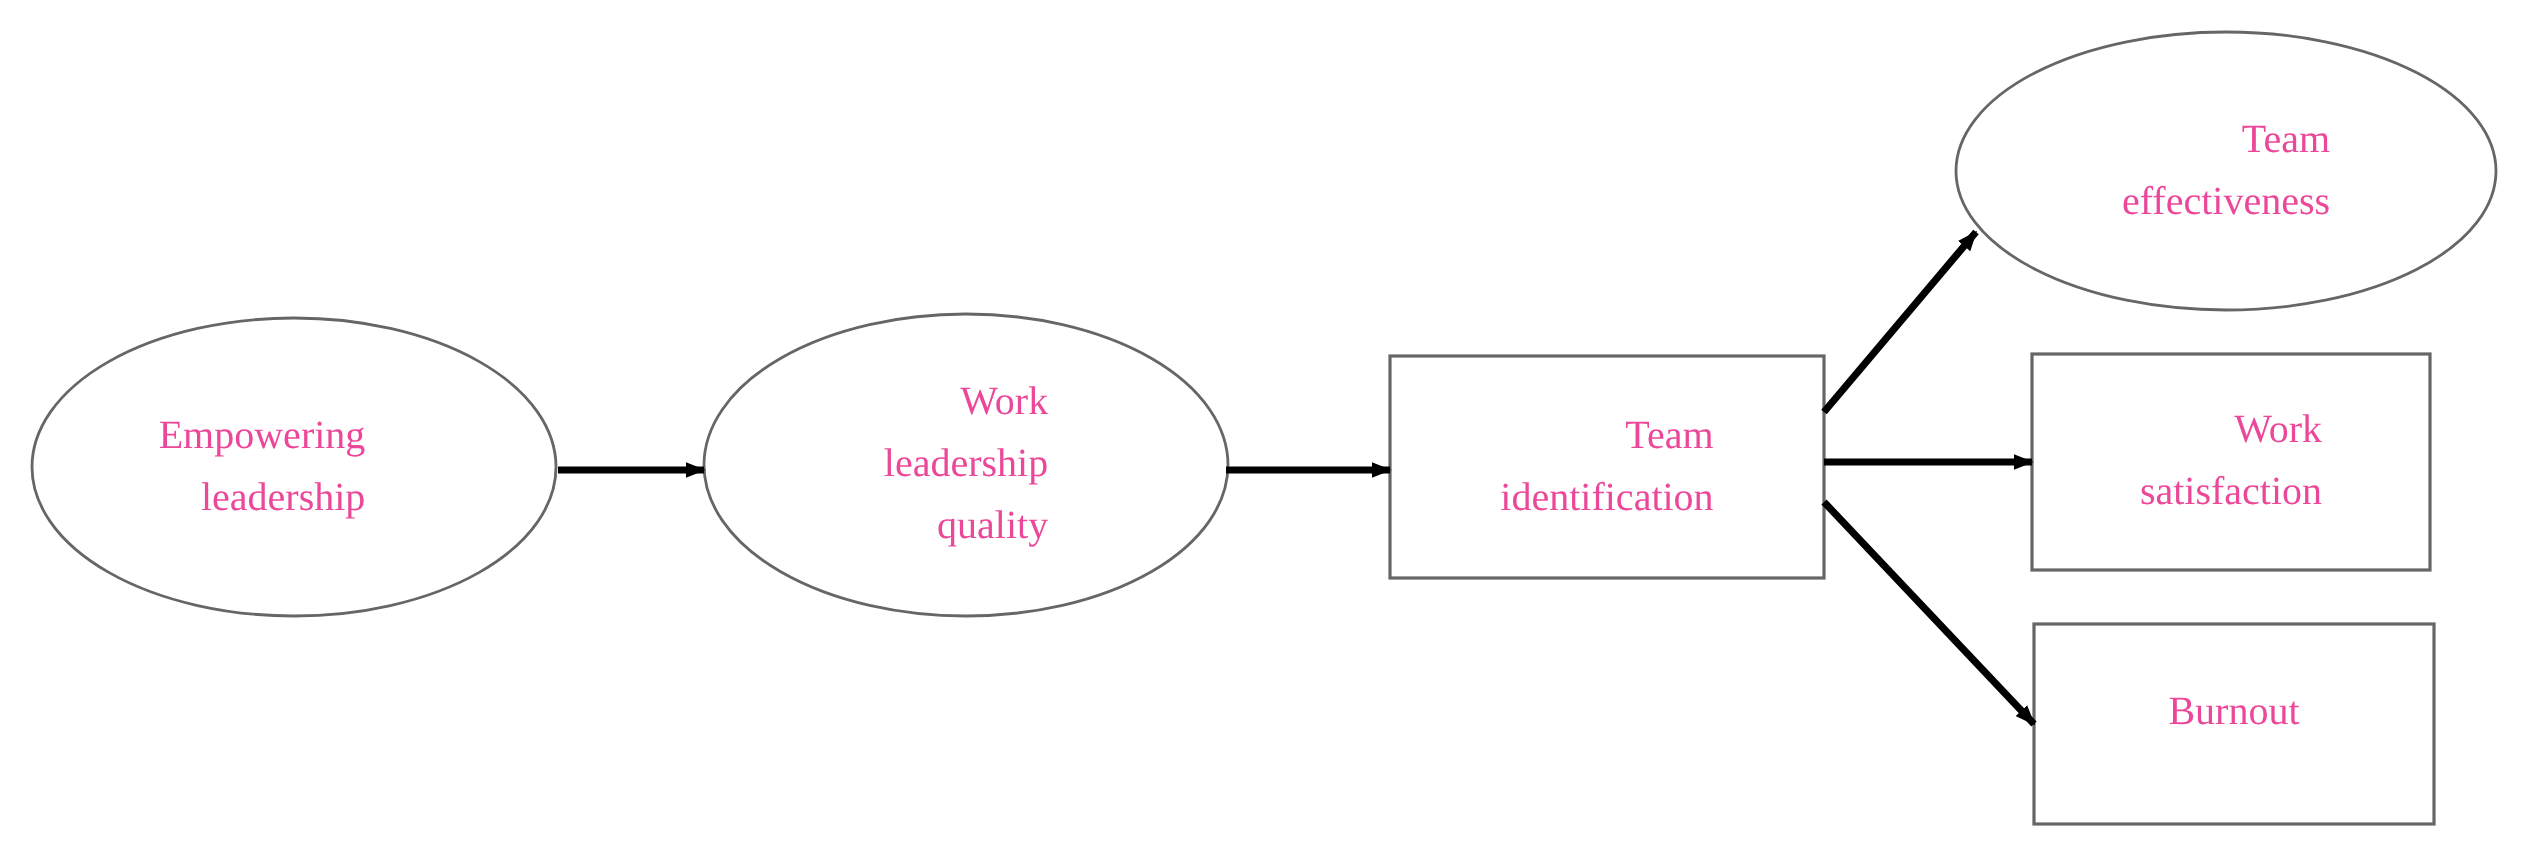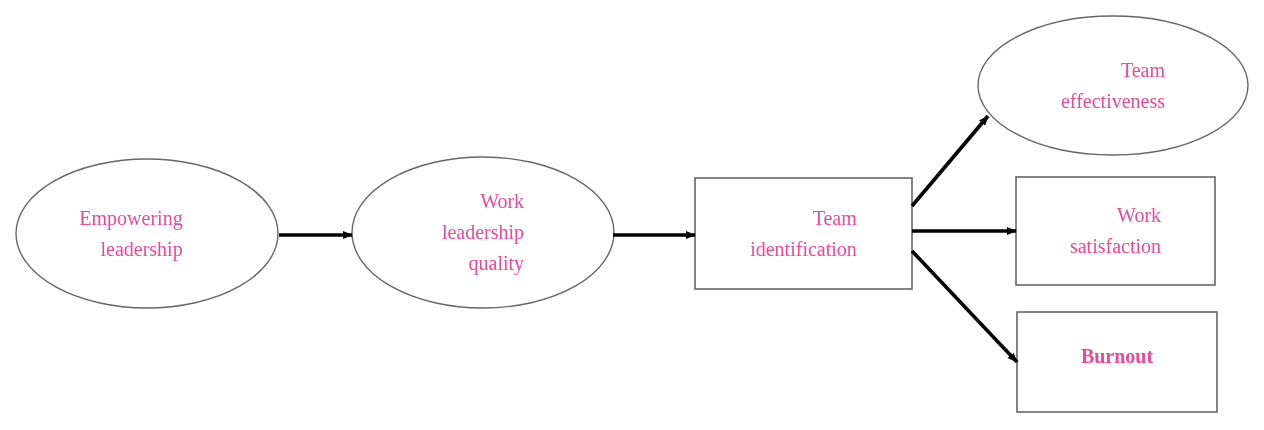--- a/index.html
+++ b/index.html
@@ -82,15 +82,15 @@
 
   <div class="node-label" style="left:695px; top:178px; width:217px; height:111px;">Team
 identification</div>
 
   <div class="node-label" style="left:978px; top:16px; width:270px; height:139px;">Team
 effectiveness</div>
 
   <div class="node-label" style="left:1016px; top:177px; width:199px; height:108px;">Work
 satisfaction</div>
 
-  <div class="node-label" style="left:1017px; top:312px; width:200px; height:88px;font-weight:bold;">Burnout</div>
+  <div class="node-label" style="left:1017px; top:312px; width:200px; height:88px;">Burnout</div>
 
 </div>
 
 </body></html>

